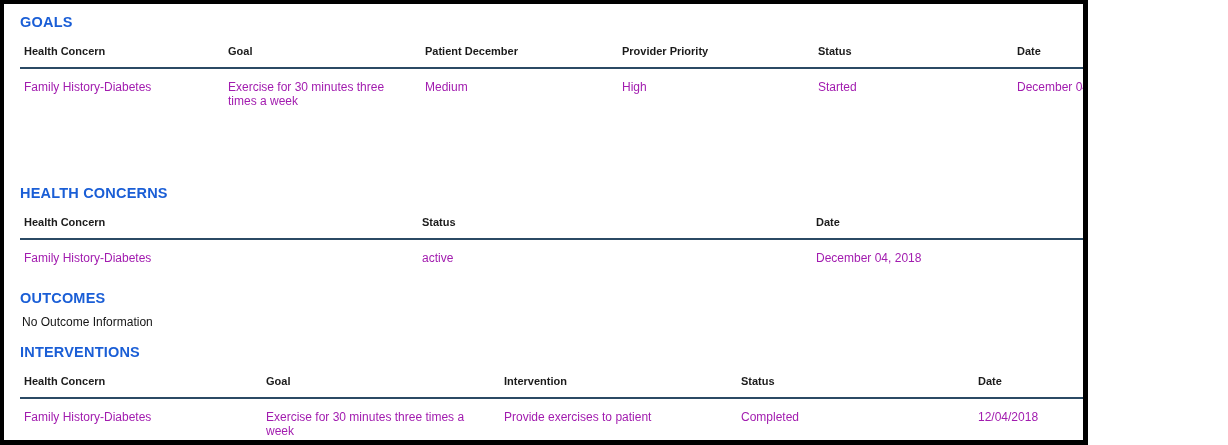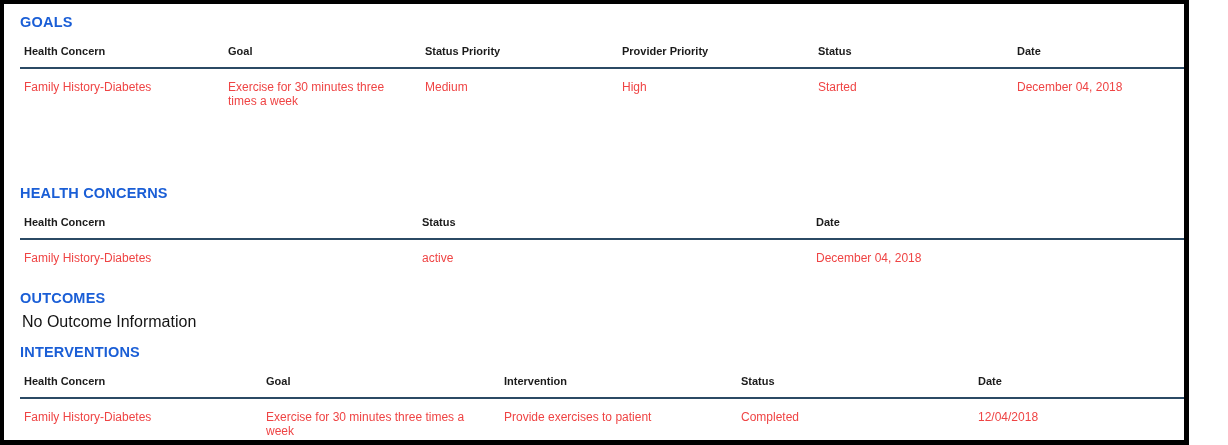--- a/index.html
+++ b/index.html
@@ -7,21 +7,21 @@
     margin: 0;
     padding: 0;
     background: #ffffff;
   }
   body {
     font-family: "Liberation Sans", sans-serif;
     -webkit-font-smoothing: antialiased;
   }
   .screen {
     position: relative;
-    width: 1189px;
+    width: 1088px;
     height: 445px;
     background: #ffffff;
     box-sizing: border-box;
     border-top: 4px solid #000000;
     border-left: 4px solid #000000;
     border-right: 5px solid #000000;
     border-bottom: 5px solid #000000;
     overflow: hidden;
   }
   .inner {
@@ -61,32 +61,32 @@
     color: #1b1b1b;
     padding: 0 6px 9px 6px;
     border-bottom: 2px solid #2b4a64;
     vertical-align: bottom;
     line-height: 14px;
   }
   table.grid td {
     text-align: left;
     font-size: 12px;
     font-weight: normal;
-    color: #ef4444;
+    color: #a21caf;
     padding: 11px 6px 6px 6px;
     vertical-align: top;
     line-height: 14px;
   }
   table.grid th:first-child,
   table.grid td:first-child {
     padding-left: 4px;
   }
 
   .note {
-    font-size: 16px;
+    font-size: 12px;
     color: #141414;
     margin: 9px 0 4px 18px;
     line-height: 14px;
   }
 
   
   #sec-goals        { top: 10px; }
   #sec-concerns     { top: 141px; margin-top: 40px; }
   #sec-outcomes     { top: 286px; }
   #sec-interventions{ top: 340px; }
@@ -126,21 +126,21 @@
             <col class="c1">
             <col class="c2">
             <col class="c3">
             <col class="c4">
             <col class="c5">
         </colgroup>
         <thead>
           <tr>
             <th>Health Concern</th>
             <th>Goal</th>
-            <th>Status Priority</th>
+            <th>Patient December</th>
             <th>Provider Priority</th>
             <th>Status</th>
             <th>Date</th>
           </tr>
         </thead>
         <tbody>
           <tr>
             <td>Family History-Diabetes</td>
             <td>Exercise for 30 minutes three times a week</td>
             <td>Medium</td>

